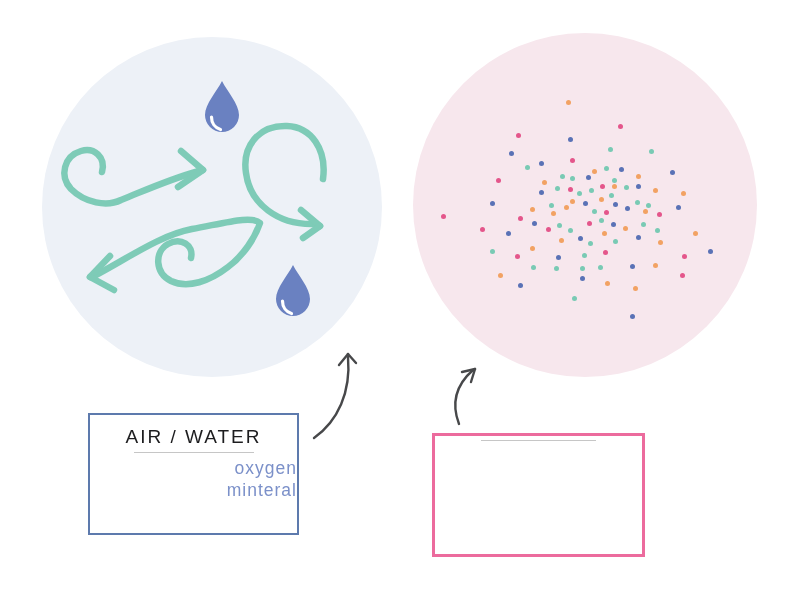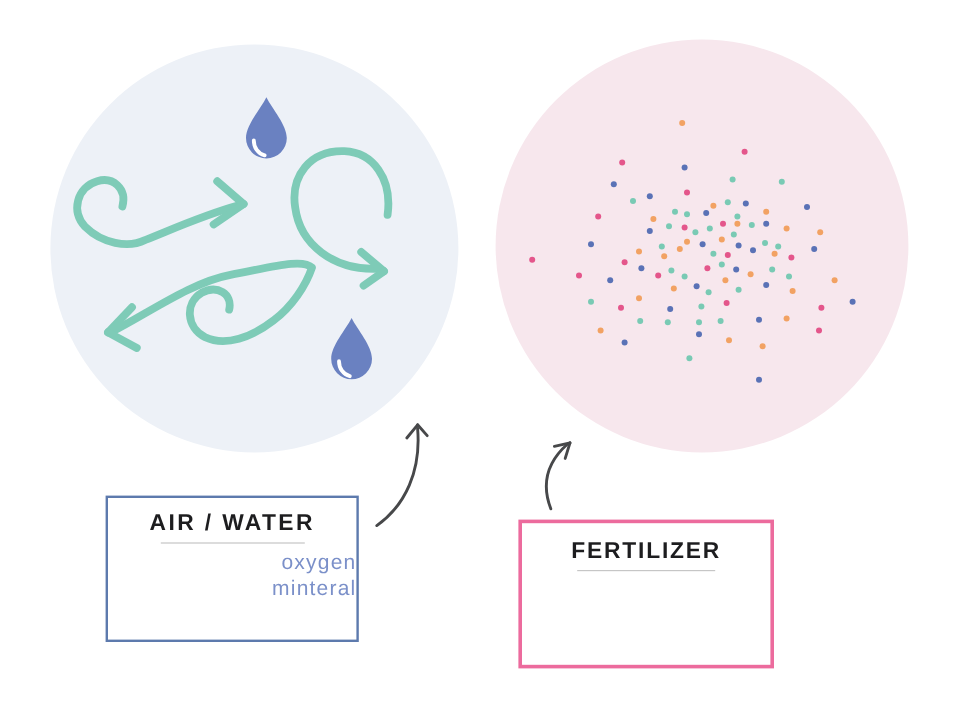--- a/index.html
+++ b/index.html
@@ -14,21 +14,21 @@
   .teal-stroke{fill:none;stroke:var(--wind-teal);stroke-width:6.5;stroke-linecap:round;stroke-linejoin:round;}
   .gray-stroke{fill:none;stroke:var(--pointer-gray);stroke-width:2.4;stroke-linecap:round;stroke-linejoin:round;}
   .droplet{fill:var(--droplet-blue);}
   .droplet-highlight{fill:none;stroke:#fff;stroke-width:3.2;stroke-linecap:round;}
   .dot{position:absolute;width:5px;height:5px;border-radius:50%;}
   .label-box{position:absolute;background:#fff;text-align:center;box-sizing:border-box;}
   .box-air{left:88px;top:413px;width:211px;height:122px;border:2px solid var(--air-box-border);}
   .box-fert{left:432px;top:433px;width:213px;height:124px;border:3px solid var(--fertilizer-box-border);}
   .box-title{
     margin-top:11px;font-size:19px;letter-spacing:2px;color:var(--title-text);
-    font-weight:700;
+    font-weight:400;
   }
   .box-fert .box-title{margin-top:13px;letter-spacing:1.5px;}
   .divider{height:1px;margin:4px auto 5px auto;background:var(--divider-gray);}
   .box-air .divider{width:120px;}
   .box-fert .divider{width:115px;}
   .box-items{font-size:17.5px;line-height:21.5px;letter-spacing:1px;}
   .box-air .box-items{color:var(--air-text);text-align:right;}
   .box-fert .box-items{color:var(--fertilizer-text);width:150px;margin:0 auto;}
 </style>
 </head>
@@ -193,17 +193,16 @@
   <div class="label-box box-air">
     <div class="box-title">AIR / WATER</div>
     <div class="divider"></div>
     <div class="box-items">
       <div>oxygen</div>
       <div>minteral</div>
     </div>
   </div>
 
   <div class="label-box box-fert">
-    <div class="box-title">FERTILIZER</div>
     <div class="divider"></div>
   </div>
 
 </div>
 
 </body></html>

